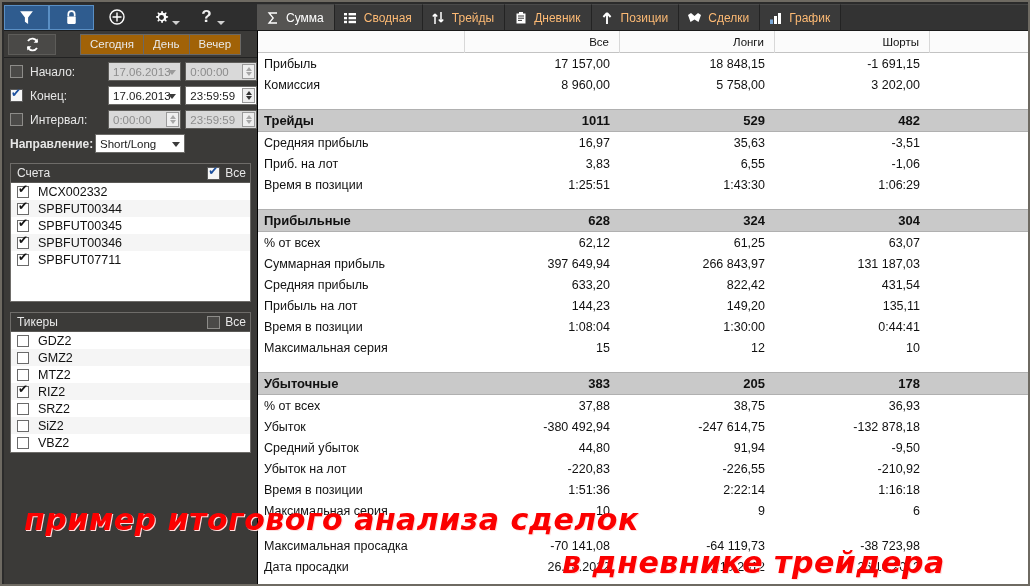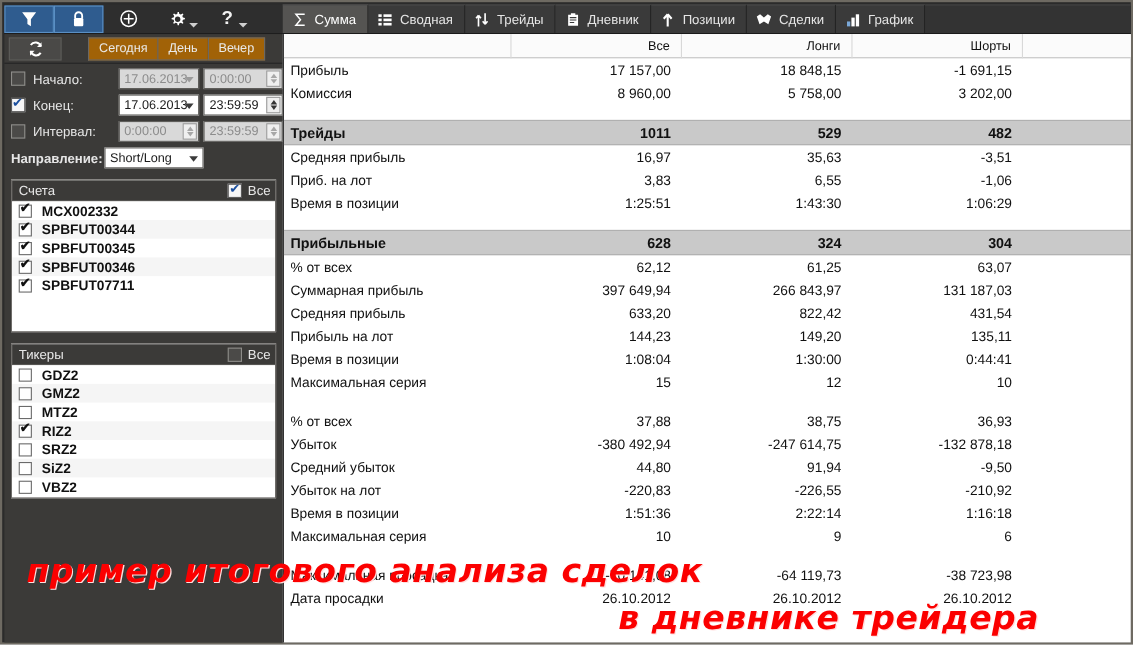--- a/index.html
+++ b/index.html
@@ -49,21 +49,21 @@
     position: absolute; left: 255px; top: 2px;
     width: 773px; height: 27px;
     background: #2e2e2e;
     display: flex; align-items: flex-end;
     border-bottom: 1px solid #1a1a1a;
   }
   .tab {
     height: 26px;
     padding: 0 10px 0 8px;
     display: flex; align-items: center; gap: 6px;
-    color: #e5e5e5;
+    color: #fdba74;
     font-size: 12px;
     background: #3a3a3a;
     border-right: 1px solid #232323;
     border-top: 1px solid #4a4a4a;
     white-space: nowrap;
   }
   .tab.active { background: #555452; color: #ffffff; }
   .tab .ticon { display: inline-flex; align-items: center; justify-content: center;
                 width: 15px; height: 15px; color: #ffffff; }
   .tabfill { flex: 1; height: 26px; background: #333333; border-top: 1px solid #444; }
@@ -162,21 +162,21 @@
     display: flex; align-items: center;
     color: #e8e8e8; font-size: 12px;
     padding: 0 4px 0 6px;
     border-bottom: 1px solid #5a5956;
   }
   .listbox-head .ttl { flex: 1; }
   .listbox-head .all { font-size: 12px; margin-left: 5px; color: #e8e8e8; }
   .lb-body { background: #ffffff; overflow: hidden; position: relative; }
   .lrow {
     height: 17px; display: flex; align-items: center;
-    font-size: 12.5px; color: #111; padding-left: 6px; font-weight: bold;
+    font-size: 12.5px; color: #111; padding-left: 6px;
   }
   .lrow:nth-child(even) { background: #f5f5f5; }
   .lrow .cbx {
     width: 12px; height: 12px; flex: none;
     border: 1px solid #6a6a6a; background: #fff;
     position: relative; margin-right: 9px;
   }
   .lrow .cbx.checked::after {
     content: "✔"; position: absolute; left: 0; top: -4px;
     font-size: 12px; color: #111; line-height: 12px;
@@ -574,20 +574,26 @@
           <div class="val ">1:30:00</div>
           <div class="val ">0:44:41</div>
         </div>
         <div class="trow">
           <div class="lbl">Максимальная серия</div>
           <div class="val ">15</div>
           <div class="val ">12</div>
           <div class="val ">10</div>
         </div>
         <div class="gap"></div>
+        <div class="trow section">
+          <div class="lbl">Убыточные</div>
+          <div class="val ">383</div>
+          <div class="val ">205</div>
+          <div class="val ">178</div>
+        </div>
         <div class="trow">
           <div class="lbl">% от всех</div>
           <div class="val ">37,88</div>
           <div class="val ">38,75</div>
           <div class="val ">36,93</div>
         </div>
         <div class="trow">
           <div class="lbl">Убыток</div>
           <div class="val neg">-380 492,94</div>
           <div class="val neg">-247 614,75</div>

